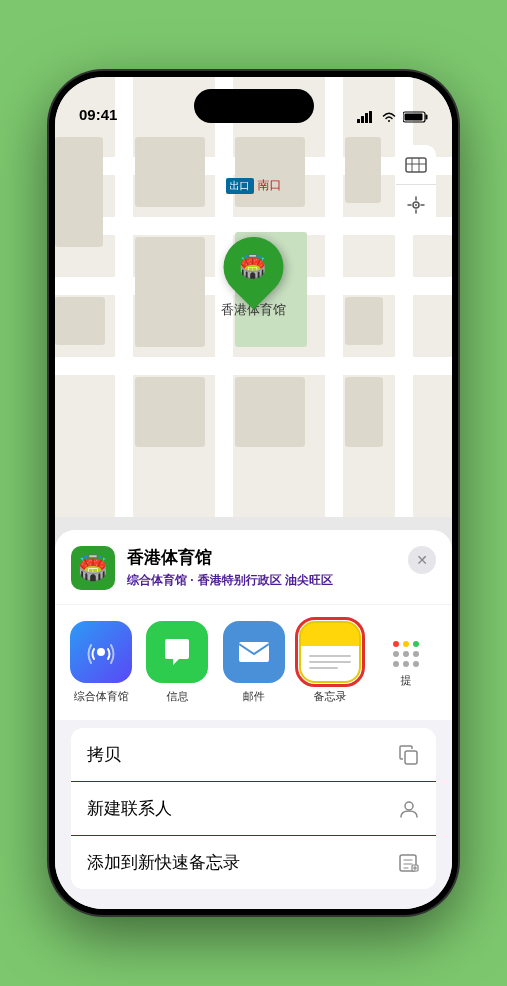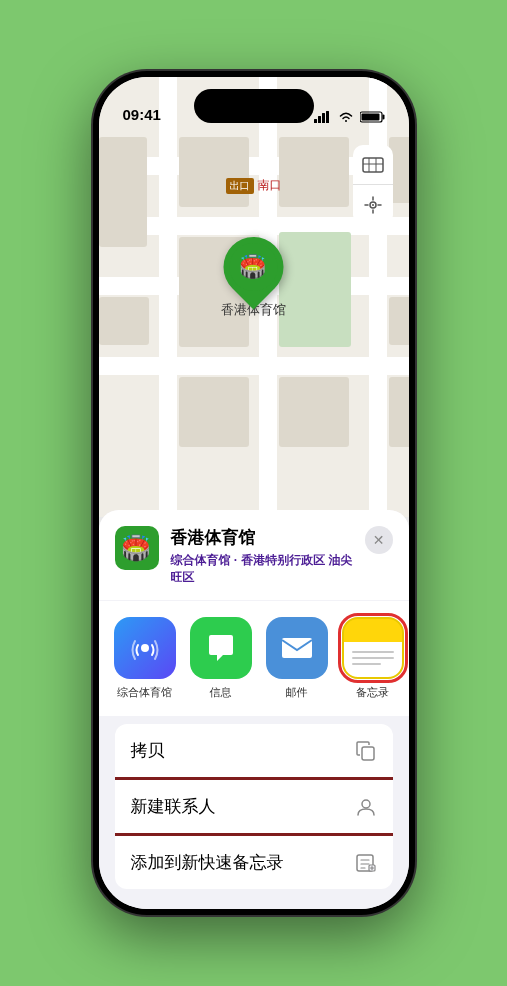--- a/index.html
+++ b/index.html
@@ -7,21 +7,21 @@
       width: 507px;
       height: 986px;
       background: #7dc86e;
       display: flex;
       align-items: center;
       justify-content: center;
       font-family: -apple-system, 'PingFang SC', 'Helvetica Neue', sans-serif;
     }
 
     .phone-frame {
-      width: 322px;
+      width: 409px;
       height: 844px;
       background: #000;
       border-radius: 54px;
       position: relative;
       box-shadow: 0 0 0 2px #333, 0 20px 60px rgba(0,0,0,0.5);
       overflow: hidden;
     }
 
     .phone-screen {
       position: absolute;
@@ -179,21 +179,21 @@
       position: absolute;
       top: 100px;
       left: 50%;
       transform: translateX(-50%);
       display: flex;
       align-items: center;
       gap: 4px;
     }
 
     .map-label-tag {
-      background: #a16207;
+      background: #0369a1;
       color: #fff;
       font-size: 10px;
       padding: 1px 4px;
       border-radius: 2px;
     }
 
     .map-label-text {
       font-size: 12px;
       color: #b91c1c;
     }
@@ -354,21 +354,21 @@
       margin: 8px 16px 0;
       overflow: hidden;
     }
 
     .action-item {
       display: flex;
       align-items: center;
       justify-content: space-between;
       padding: 15px 16px;
       cursor: pointer;
-      border-bottom: 3px solid #7f1d1d;
+      border-bottom: 1px solid #7f1d1d;
     }
 
     .action-item:last-child {
       border-bottom: none;
     }
 
     .action-label {
       font-size: 17px;
       color: #000;
     }

